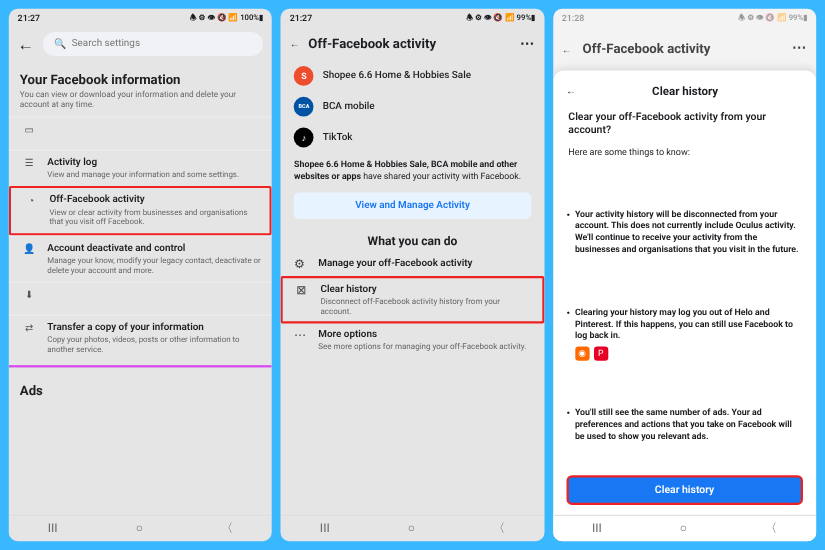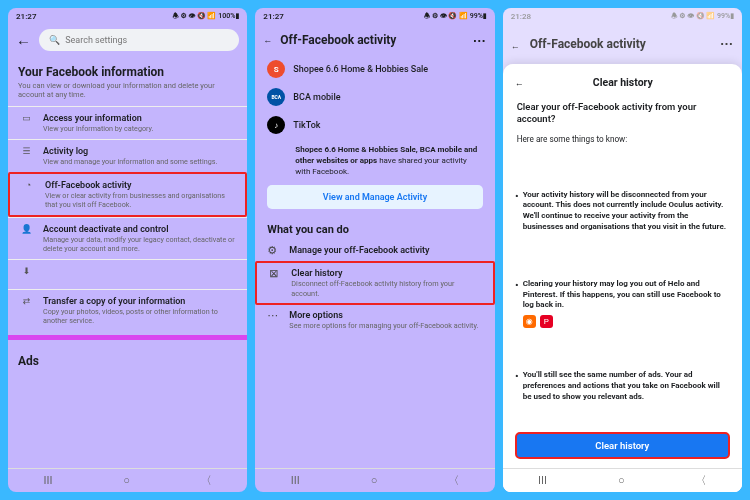--- a/index.html
+++ b/index.html
@@ -8,21 +8,21 @@
     font-family: -apple-system, "Segoe UI", Roboto, Arial, sans-serif;
     width: 750px;
     height: 500px;
     overflow: hidden;
     display: flex;
     justify-content: space-between;
     padding: 8px;
     gap: 8px;
   }
   .phone {
-    background: #c4b5fd;
+    background: #e5e5e5;
     width: 241px;
     height: 484px;
     border-radius: 8px;
     overflow: hidden;
     display: flex;
     flex-direction: column;
     font-size: 9px;
     color: #1c1e21;
     position: relative;
   }
@@ -76,21 +76,21 @@
   .menu-item:first-of-type { border-top: 1px solid #eee; }
   .menu-icon {
     width: 17px; height: 17px;
     flex-shrink: 0;
     display: flex; align-items: flex-start; justify-content: center;
     color: #555;
   }
   .menu-text .lbl { font-weight: 600; font-size: 9px; }
   .menu-text .desc { color: #666; font-size: 7.2px; line-height: 1.25; margin-top: 1px;}
   .highlight { border: 2px solid #e22; border-radius: 2px; }
-  .ads-heading { font-weight:700; font-size:12px; padding: 14px 10px 4px; border-top: 5px solid #d946ef; margin-top: 4px;}
+  .ads-heading { font-weight:700; font-size:12px; padding: 14px 10px 4px; border-top: 2px solid #d946ef; margin-top: 4px;}
   .navbar {
     height: 24px;
     border-top: 1px solid #ddd;
     display: flex;
     justify-content: space-around;
     align-items: center;
     color: #666;
     font-size: 11px;
     margin-top: auto;
   }
@@ -101,33 +101,33 @@
   }
   .app-ico {
     width: 18px; height: 18px; border-radius: 50%;
     display: flex; align-items: center; justify-content: center;
     color: #fff; font-size: 8px; font-weight: 700; flex-shrink: 0;
   }
   .shopee { background: #ee4d2d; }
   .bca { background: #0052a5; font-size: 5px; line-height:1; text-align:center;}
   .tiktok { background: #000; }
   .app-name { font-size: 9px; font-weight: 500; }
-  .apps-summary { font-size: 8px; padding: 6px 12px 8px; line-height: 1.35; margin-left: 28px;}
+  .apps-summary { font-size: 8px; padding: 6px 12px 8px; line-height: 1.35;}
   .apps-summary b { font-weight: 700; }
   .view-btn {
     margin: 0 12px 10px;
     background: #e7f3ff;
     color: #1877f2;
     font-weight: 600;
     text-align: center;
     padding: 7px 0;
     border-radius: 5px;
     font-size: 9px;
   }
-  .wycd { font-weight:700; font-size: 11px; padding: 4px 12px 4px;}
+  .wycd { font-weight:700; font-size: 11px; padding: 4px 12px 4px; text-align: center;}
   .wycd-item { padding: 5px 12px; display: flex; gap: 8px; }
   .wycd-ico { width: 14px; flex-shrink:0; color:#444; font-size: 11px; line-height: 1; }
   .wycd-text .lbl { font-weight:600; font-size: 9px; }
   .wycd-text .desc { color:#666; font-size:7.3px; line-height:1.25; margin-top:1px;}
   
   .overlay-bg {
     position: absolute; inset: 0;
     background: rgba(255,255,255,0.55);
     display: flex; flex-direction: column;
   }
@@ -181,44 +181,40 @@
     <div class="searchpill">
       <span>🔍</span>
       <span>Search settings</span>
     </div>
   </div>
   <div class="sec-heading">Your Facebook information</div>
   <div class="sec-sub">You can view or download your information and delete your account at any time.</div>
 
   <div class="menu-item">
     <div class="menu-icon">▭</div>
-    <div class="menu-text">
-      <div class="lbl">Access your information</div>
-      <div class="desc">View your information by category.</div>
-    </div>
   </div>
   <div class="menu-item">
     <div class="menu-icon">☰</div>
     <div class="menu-text">
       <div class="lbl">Activity log</div>
       <div class="desc">View and manage your information and some settings.</div>
     </div>
   </div>
   <div class="menu-item highlight">
     <div class="menu-icon">◔</div>
     <div class="menu-text">
       <div class="lbl">Off-Facebook activity</div>
       <div class="desc">View or clear activity from businesses and organisations that you visit off Facebook.</div>
     </div>
   </div>
   <div class="menu-item">
     <div class="menu-icon">👤</div>
     <div class="menu-text">
       <div class="lbl">Account deactivate and control</div>
-      <div class="desc">Manage your data, modify your legacy contact, deactivate or delete your account and more.</div>
+      <div class="desc">Manage your know, modify your legacy contact, deactivate or delete your account and more.</div>
     </div>
   </div>
   <div class="menu-item">
     <div class="menu-icon">⬇</div>
   </div>
   <div class="menu-item">
     <div class="menu-icon">⇄</div>
     <div class="menu-text">
       <div class="lbl">Transfer a copy of your information</div>
       <div class="desc">Copy your photos, videos, posts or other information to another service.</div>

